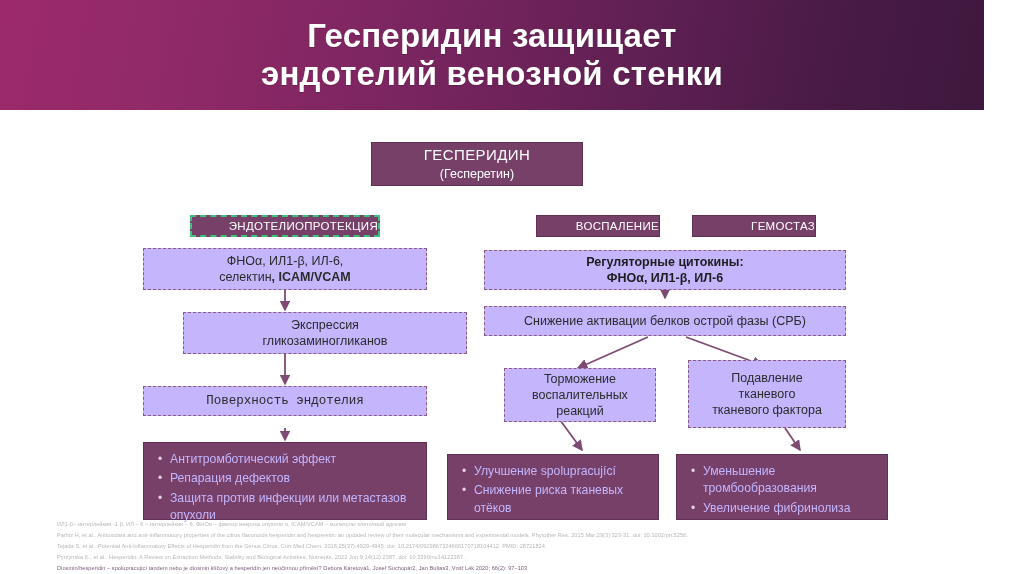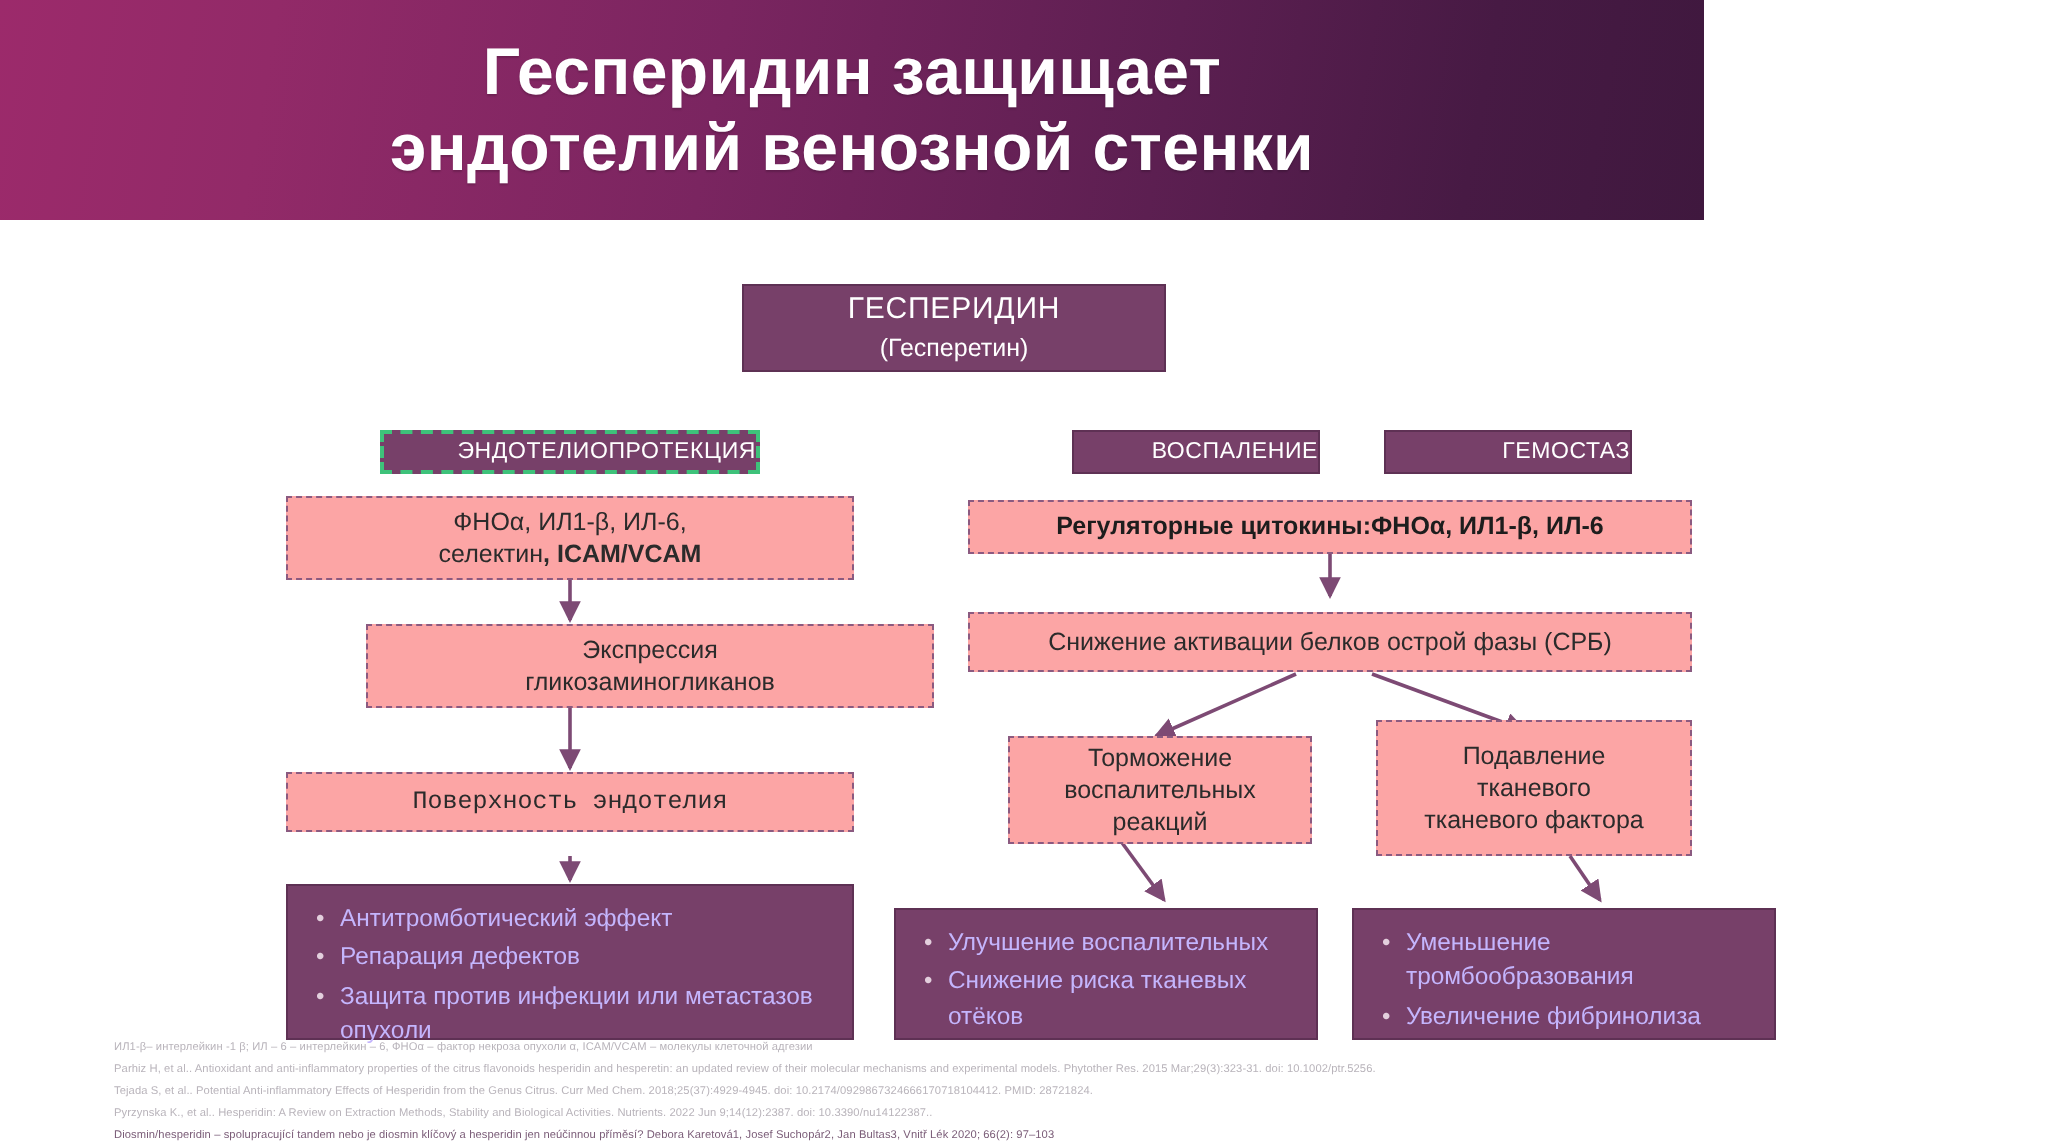--- a/index.html
+++ b/index.html
@@ -6,21 +6,21 @@
   body{
     width:1024px;height:574px;
     background:#ffffff;
     font-family:"Liberation Sans", sans-serif;
     overflow:hidden;
     position:relative;
   }
 
   
   .header{
-    position:absolute;left:0;top:0;width:852px;height:110px;
+    position:absolute;left:0;top:0;width:984px;height:110px;
     background:linear-gradient(100deg,#9c2a6b 0%,#922a68 16%,#7a2560 42%,#5c1f51 68%,#471a44 86%,#3f183e 100%);
     display:flex;align-items:center;justify-content:center;
   }
   .header-title{
     color:#ffffff;font-size:33px;font-weight:bold;line-height:1.16;
     text-align:center;letter-spacing:.2px;padding:0 40px;
     text-shadow:0 1px 1px rgba(0,0,0,.18);
   }
   .header-title .l2{display:block;}
 
@@ -38,21 +38,21 @@
   .title-box{
     font-size:15px;line-height:1.25;letter-spacing:.4px;
     flex-direction:column;
   }
   .title-box .sub{font-size:12.5px;letter-spacing:0;margin-top:2px;}
 
   .cat-box{font-size:11.5px;letter-spacing:.3px;justify-content:flex-end;}
   .cat-box.green{border:2px dashed #3ec27a;}
 
   .dashbox{
-    background:#fca5a5;border:1.6px dashed #8b5a80;
+    background:#c4b5fd;border:1.6px dashed #8b5a80;
     display:flex;align-items:center;justify-content:center;
     text-align:center;color:#2b2b2b;font-size:12.5px;line-height:1.3;
     box-sizing:border-box;
   }
   .dashbox.bold{font-weight:bold;color:#1d1d1d;}
   .dashbox .strong{font-weight:bold;}
 
   .bulletbox{
     background:#774069;border:1px solid #5e3154;color:#c4b5fd;
     box-sizing:border-box;padding:8px 10px 8px 12px;
@@ -139,21 +139,21 @@
   </div>
 
   <div class="box bulletbox" style="left:143px;top:332px;width:284px;height:78px;">
     <ul>
       <li>Антитромботический эффект</li>
       <li>Репарация дефектов</li>
       <li>Защита против инфекции или метастазов опухоли</li>
     </ul>
   </div>
 
-  <div class="box dashbox bold" style="left:484px;top:140px;width:362px;height:27px;flex-direction:row;">
+  <div class="box dashbox bold" style="left:484px;top:140px;width:362px;height:40px;flex-direction:column;">
     <span>Регуляторные цитокины:</span>
     <span>ФНОα, ИЛ1-β, ИЛ-6</span>
   </div>
 
   <div class="box dashbox" style="left:484px;top:196px;width:362px;height:30px;">
     <span>Снижение активации белков острой фазы (СРБ)</span>
   </div>
 
   <div class="box dashbox" style="left:504px;top:258px;width:152px;height:54px;flex-direction:column;">
     <span>Торможение</span>
@@ -162,21 +162,21 @@
   </div>
 
   <div class="box dashbox" style="left:688px;top:250px;width:158px;height:68px;flex-direction:column;">
     <span>Подавление</span>
     <span>тканевого</span>
     <span>тканевого фактора</span>
   </div>
 
   <div class="box bulletbox" style="left:447px;top:344px;width:212px;height:66px;">
     <ul>
-      <li>Улучшение воспалительных</li>
+      <li>Улучшение spolupracující</li>
       <li>Снижение риска тканевых отёков</li>
     </ul>
   </div>
 
   <div class="box bulletbox" style="left:676px;top:344px;width:212px;height:66px;">
     <ul>
       <li>Уменьшение тромбообразования</li>
       <li>Увеличение фибринолиза</li>
     </ul>
   </div>

